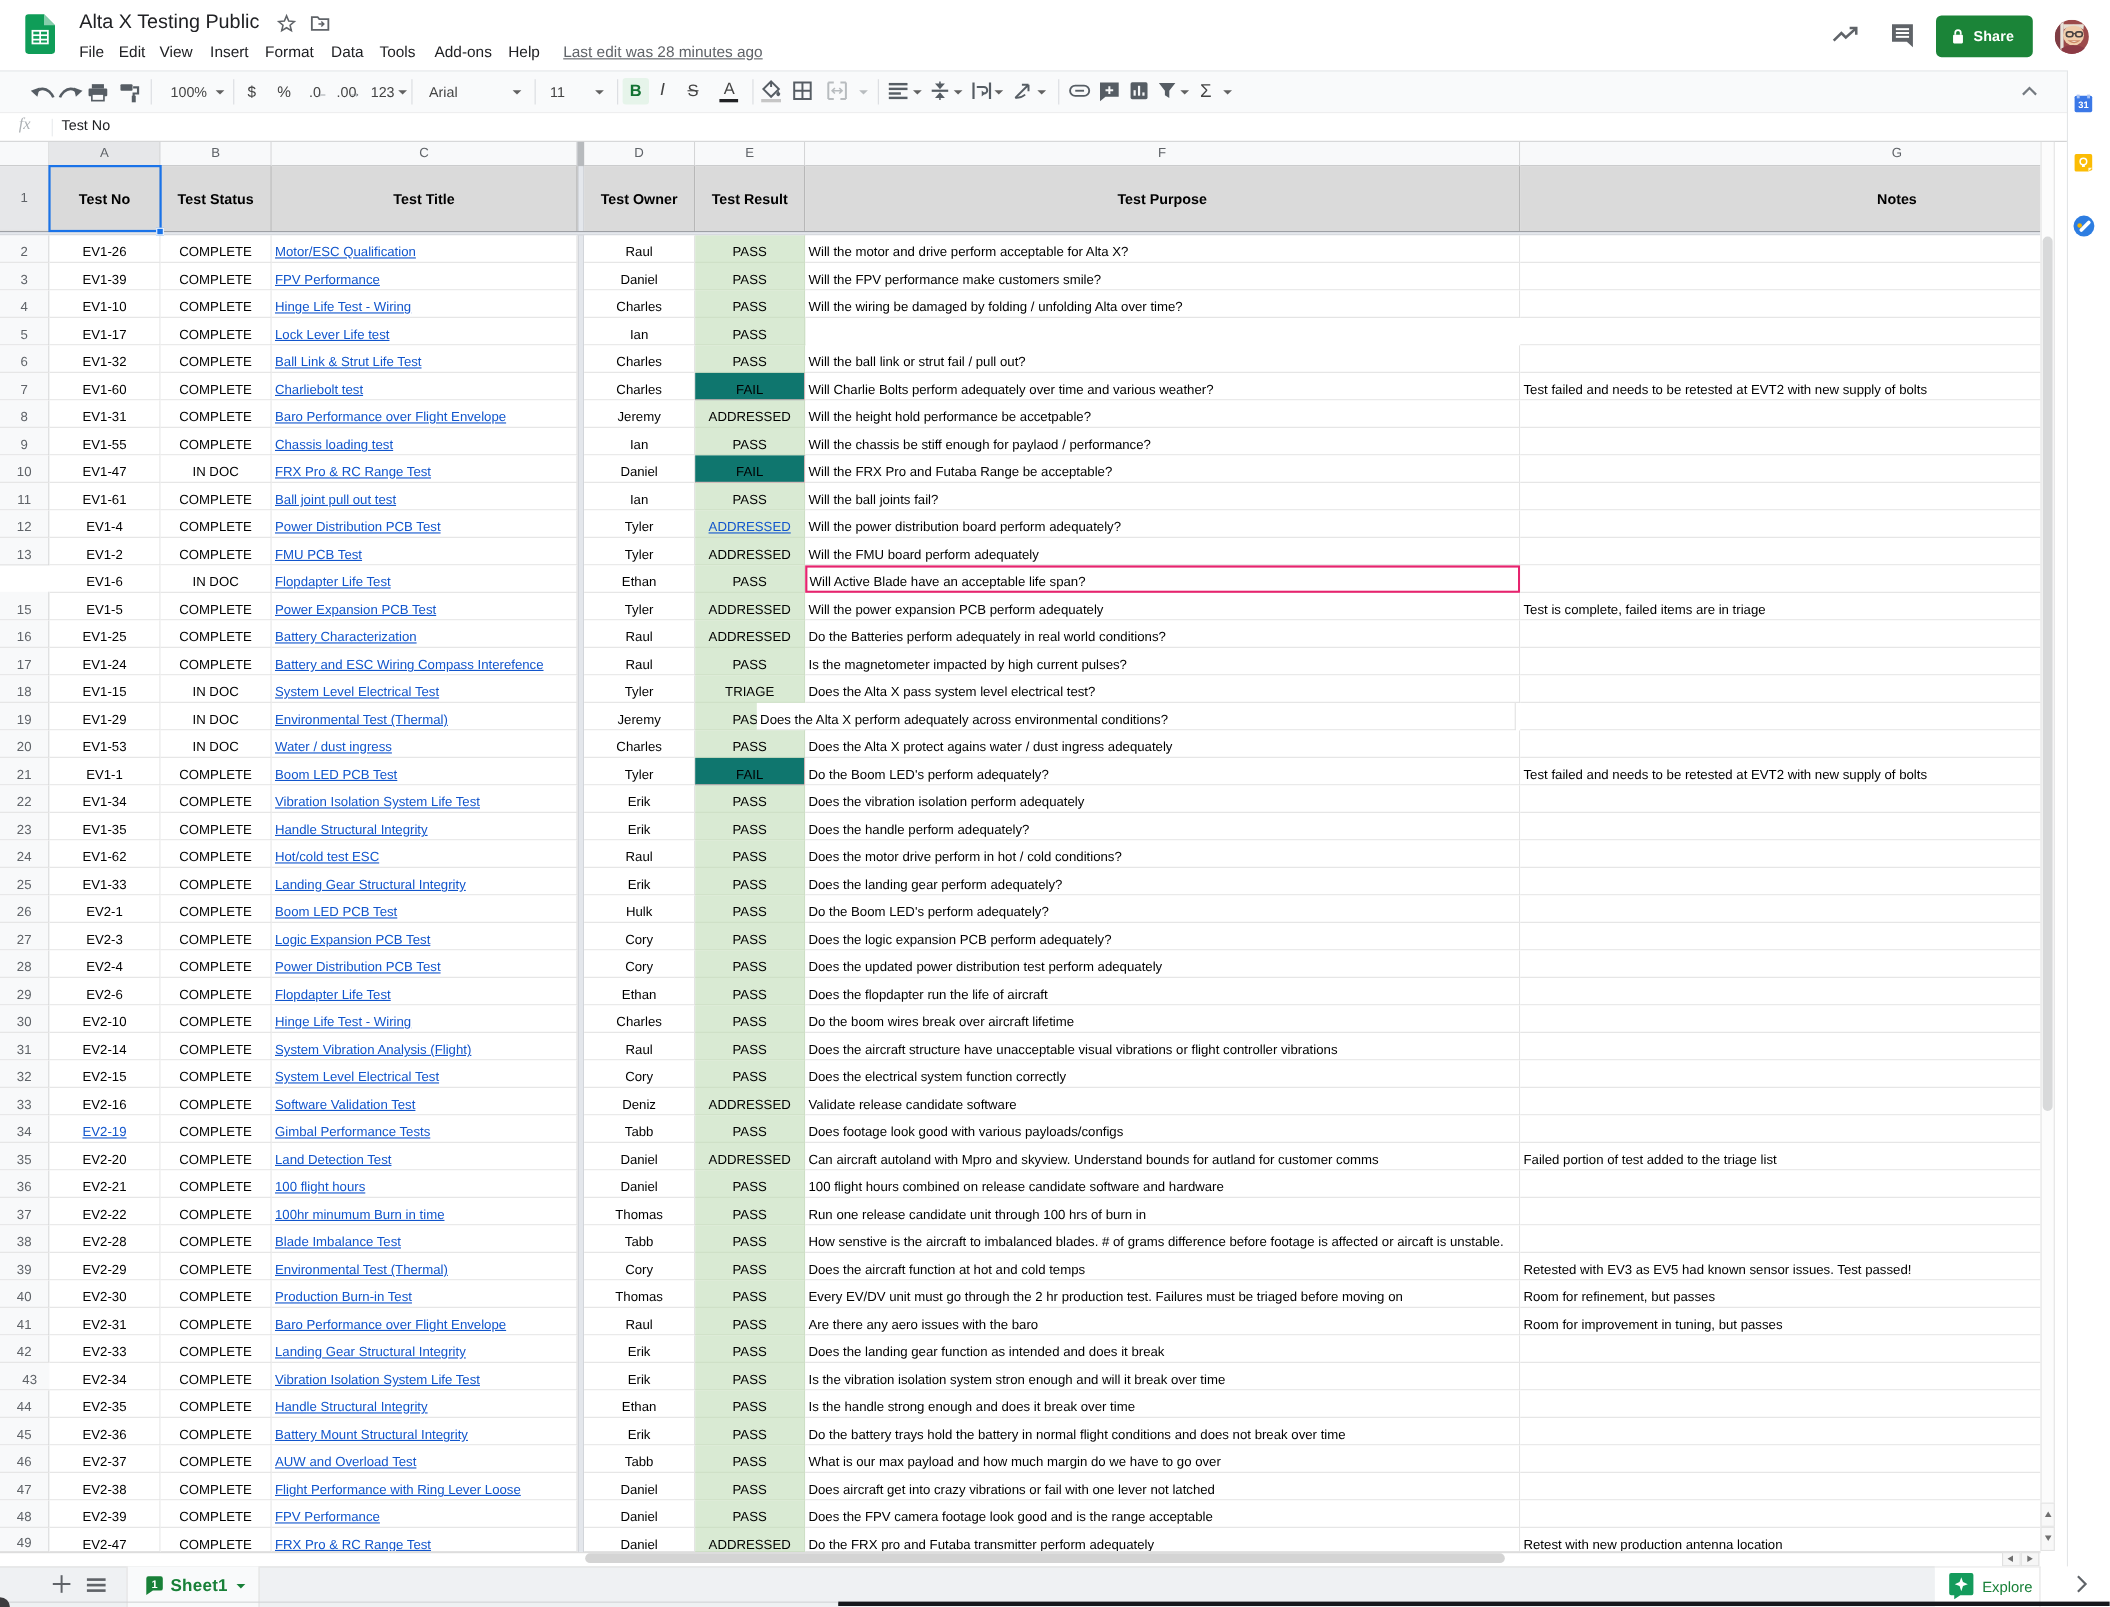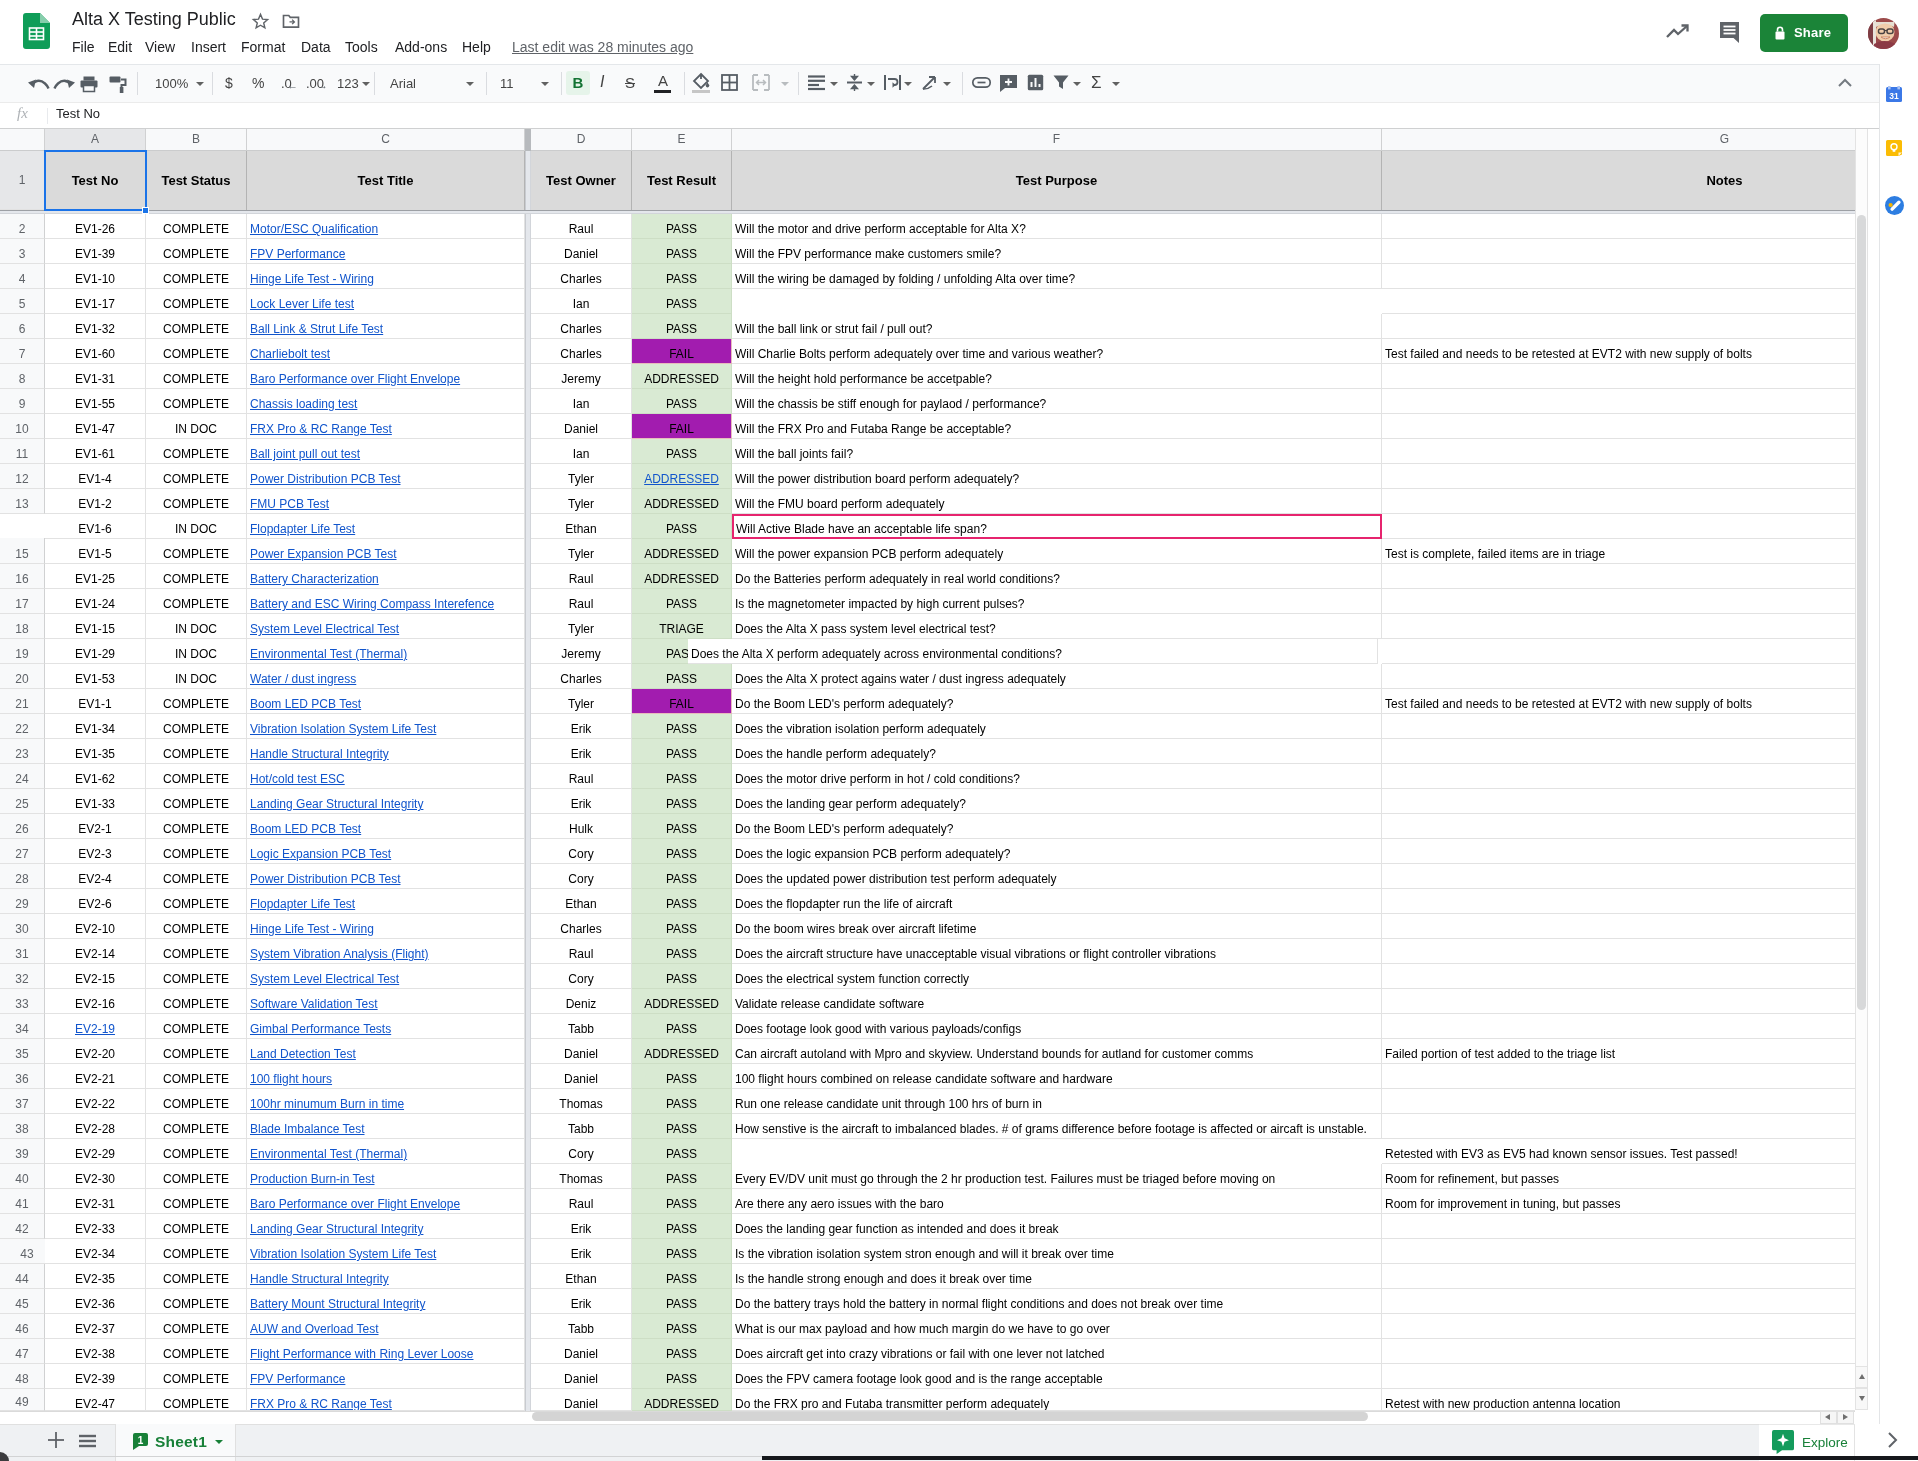--- a/index.html
+++ b/index.html
@@ -3,21 +3,21 @@
 
 *{margin:0;padding:0;box-sizing:border-box}
 html,body{width:1918px;height:1461px;overflow:hidden;background:#fff;
  font-family:"Liberation Sans",sans-serif;-webkit-font-smoothing:antialiased}
 .abs{position:absolute}
 #page{position:relative;width:1918px;height:1461px}
 .cell{position:absolute;font-size:12px;line-height:31px;color:#000;white-space:nowrap;overflow:hidden;
  border-right:1px solid #e2e2e2;border-bottom:1px solid #e2e2e2;background:#fff;padding:0 3px}
 .ctr{text-align:center}
 .g{background:#d9ead3;border-right-color:#cddec5;border-bottom-color:#cddec5}
-.r{background:#a21caf;border-right-color:#e7bcbc;border-bottom-color:#e7bcbc}
+.r{background:#0f766e;border-right-color:#e7bcbc;border-bottom-color:#e7bcbc}
 .lk{color:#1155cc;text-decoration:underline}
 .gut{position:absolute;background:#f8f9fa;border-right:1px solid #d0d1d2;border-bottom:1px solid #e2e2e2;
  font-size:12px;color:#5f6368;text-align:center}
 .h1c{position:absolute;background:#dadada;border-right:1px solid #b3b3b3;font-weight:bold;font-size:13px;
  color:#000;text-align:center;display:flex;align-items:center;justify-content:center}
 .colh{position:absolute;top:129px;height:22px;background:#f8f9fa;border-right:1px solid #d0d1d2;
  border-bottom:1px solid #cbcccd;font-size:12px;color:#5f6368;text-align:center;line-height:21px}
 .menu{position:absolute;top:39px;font-size:14px;color:#202124}
 .tbtxt{position:absolute;font-size:13px;color:#444;line-height:39px;top:64px}
 .dd{position:absolute;width:0;height:0;border-left:4px solid transparent;border-right:4px solid transparent;border-top:4px solid #616161}
@@ -516,20 +516,21 @@
       <div class="cell ctr" style="left:531px;top:1114px;width:101px;height:25px">Tabb</div>
       <div class="cell ctr g" style="left:632px;top:1114px;width:100px;height:25px">PASS</div>
       <div class="cell" style="left:732px;top:1114px;width:650px;height:25px">How senstive is the aircraft to imbalanced blades. # of grams difference before footage is affected or aircaft is unstable.</div>
       <div class="cell" style="left:1382px;top:1114px;width:686px;height:25px"></div>
       <div class="gut" style="left:0;top:1139px;width:45px;height:25px;line-height:30px">39</div>
       <div class="cell ctr" style="left:45px;top:1139px;width:101px;height:25px">EV2-29</div>
       <div class="cell ctr" style="left:146px;top:1139px;width:101px;height:25px">COMPLETE</div>
       <div class="cell" style="left:247px;top:1139px;width:278px;height:25px"><span class="lk">Environmental Test (Thermal)</span></div>
       <div class="cell ctr" style="left:531px;top:1139px;width:101px;height:25px">Cory</div>
       <div class="cell ctr g" style="left:632px;top:1139px;width:100px;height:25px">PASS</div>
+      <div class="cell" style="left:732px;top:1139px;width:650px;height:25px">Does the aircraft function at hot and cold temps</div>
       <div class="cell" style="left:1382px;top:1139px;width:686px;height:25px">Retested with EV3 as EV5 had known sensor issues. Test passed!</div>
       <div class="gut" style="left:0;top:1164px;width:45px;height:25px;line-height:30px">40</div>
       <div class="cell ctr" style="left:45px;top:1164px;width:101px;height:25px">EV2-30</div>
       <div class="cell ctr" style="left:146px;top:1164px;width:101px;height:25px">COMPLETE</div>
       <div class="cell" style="left:247px;top:1164px;width:278px;height:25px"><span class="lk">Production Burn-in Test</span></div>
       <div class="cell ctr" style="left:531px;top:1164px;width:101px;height:25px">Thomas</div>
       <div class="cell ctr g" style="left:632px;top:1164px;width:100px;height:25px">PASS</div>
       <div class="cell" style="left:732px;top:1164px;width:650px;height:25px">Every EV/DV unit must go through the 2 hr production test. Failures must be triaged before moving on</div>
       <div class="cell" style="left:1382px;top:1164px;width:686px;height:25px">Room for refinement, but passes</div>
       <div class="gut" style="left:0;top:1189px;width:45px;height:25px;line-height:30px">41</div>

